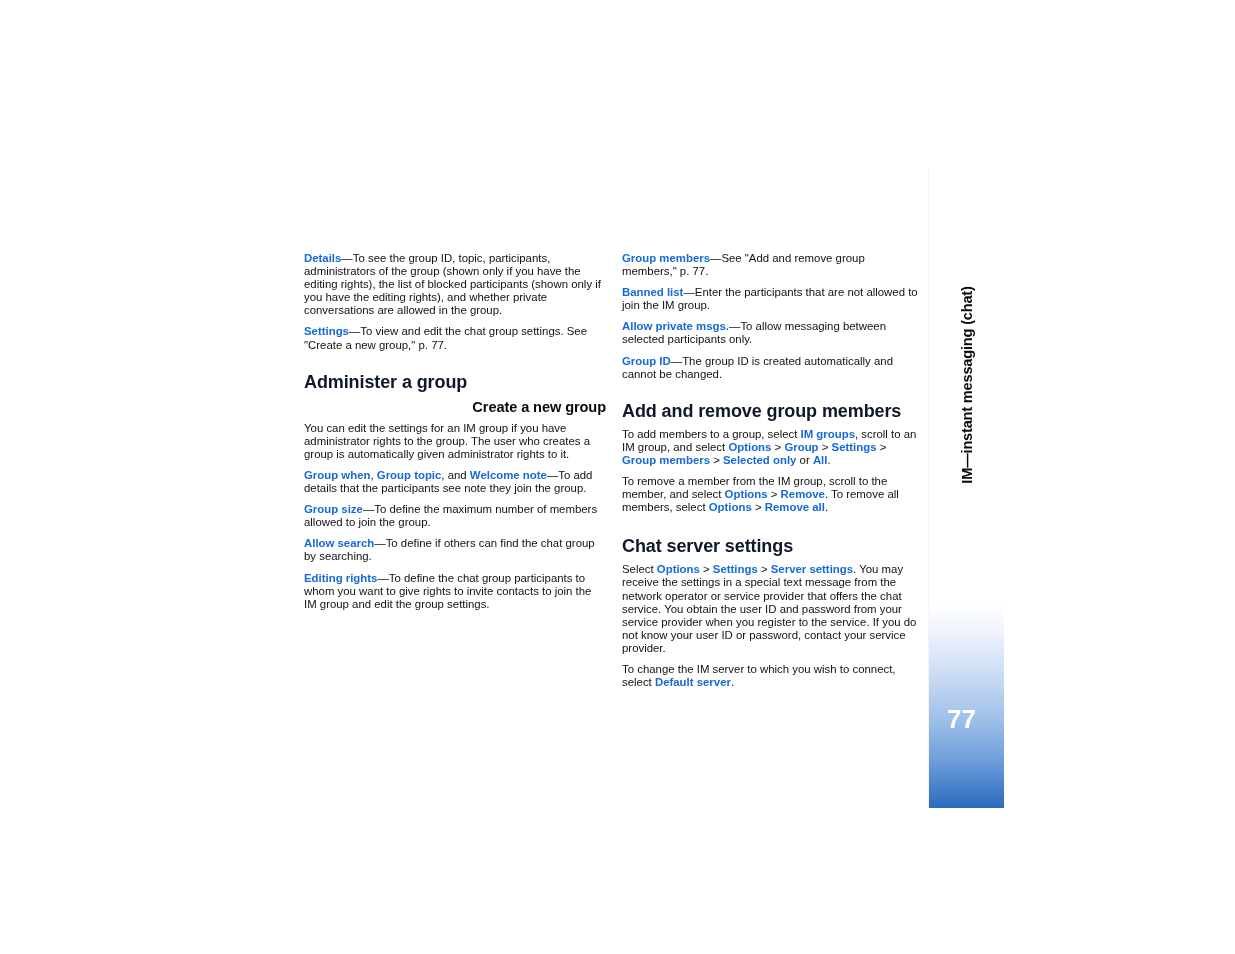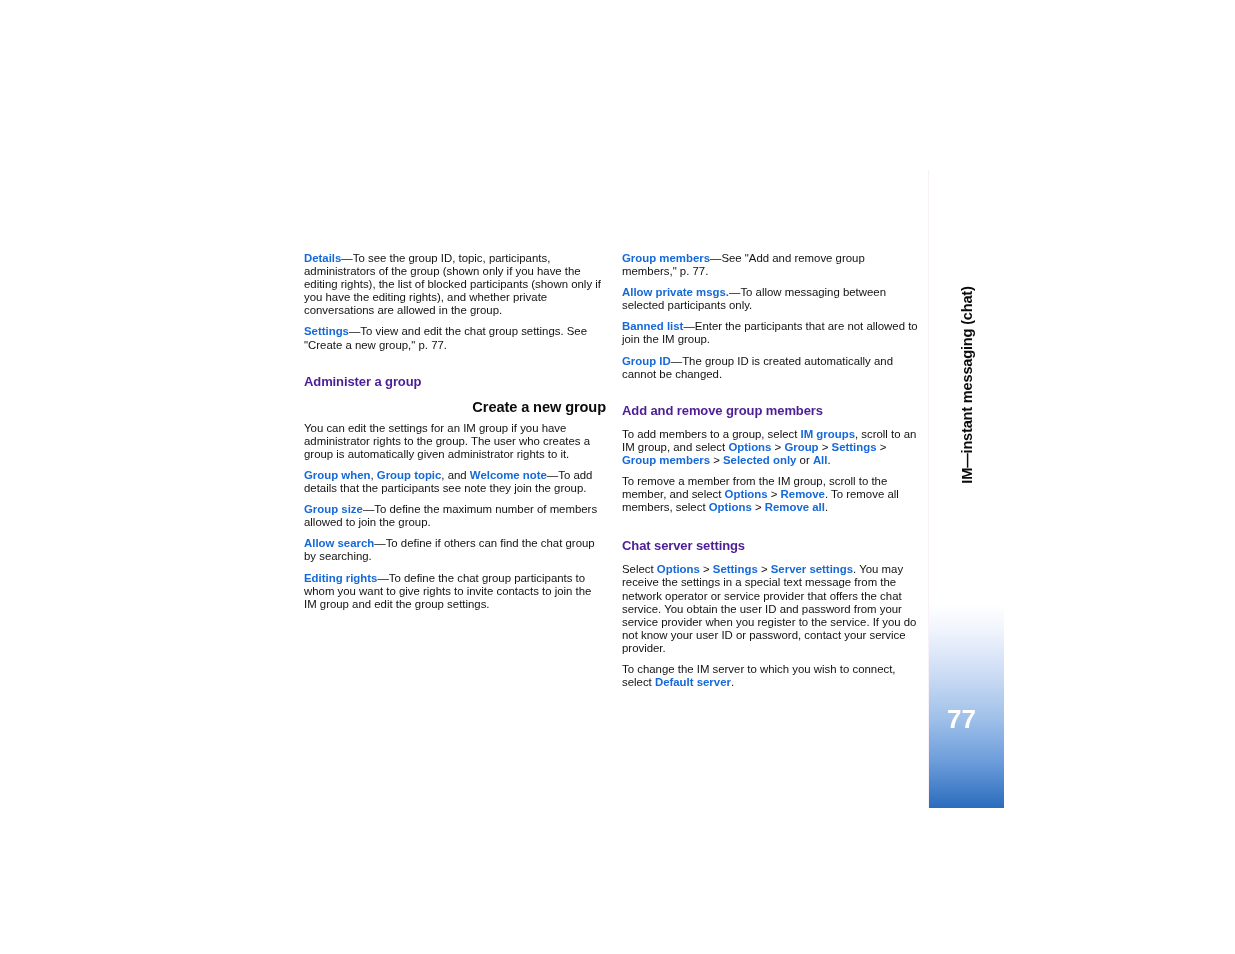--- a/index.html
+++ b/index.html
@@ -49,26 +49,26 @@
 
   .lnk {
     color: #1569d8;
     font-weight: bold;
   }
   .gt {
     color: #111111;
   }
 
   h2.sec {
-    font-size: 13px;
+    font-size: 18px;
     line-height: 20px;
     font-weight: bold;
     margin: 22px 0 7px 0;
     letter-spacing: -0.1px;
-    color: #4c1d95;
+    color: #0f172a;
   }
   h2.sec.first {
     margin-top: 20px;
   }
   h3.sub {
     font-size: 14.6px;
     line-height: 17px;
     font-weight: bold;
     margin: 0 0 6px 0;
     letter-spacing: -0.1px;
@@ -150,23 +150,23 @@
     <p><span class="lnk">Allow search</span><span>—To define if others can find the chat group by searching.</span></p>
 
     <p><span class="lnk">Editing rights</span><span>—To define the chat group participants to whom you want to give rights to invite contacts to join the IM group and edit the group settings.</span></p>
 
   </div>
 
   <div class="col col-right">
 
     <p><span class="lnk">Group members</span><span>—See "Add and remove group members," p. 77.</span></p>
 
+    <p><span class="lnk">Banned list</span><span>—Enter the participants that are not allowed to join the IM group.</span></p>
+
     <p><span class="lnk">Allow private msgs.</span><span>—To allow messaging between selected participants only.</span></p>
-
-    <p><span class="lnk">Banned list</span><span>—Enter the participants that are not allowed to join the IM group.</span></p>
 
     <p><span class="lnk">Group ID</span><span>—The group ID is created automatically and cannot be changed.</span></p>
 
     <h2 class="sec rightfirst">Add and remove group members</h2>
 
     <p><span>To add members to a group, select </span><span class="lnk">IM groups</span><span>, scroll to an IM group, and select </span><span class="lnk">Options</span><span class="gt"> &gt; </span><span class="lnk">Group</span><span class="gt"> &gt; </span><span class="lnk">Settings</span><span class="gt"> &gt; </span><span class="lnk">Group members</span><span class="gt"> &gt; </span><span class="lnk">Selected only</span><span> or </span><span class="lnk">All</span><span>.</span></p>
 
     <p><span>To remove a member from the IM group, scroll to the member, and select </span><span class="lnk">Options</span><span class="gt"> &gt; </span><span class="lnk">Remove</span><span>. To remove all members, select </span><span class="lnk">Options</span><span class="gt"> &gt; </span><span class="lnk">Remove all</span><span>.</span></p>
 
     <h2 class="sec">Chat server settings</h2>

